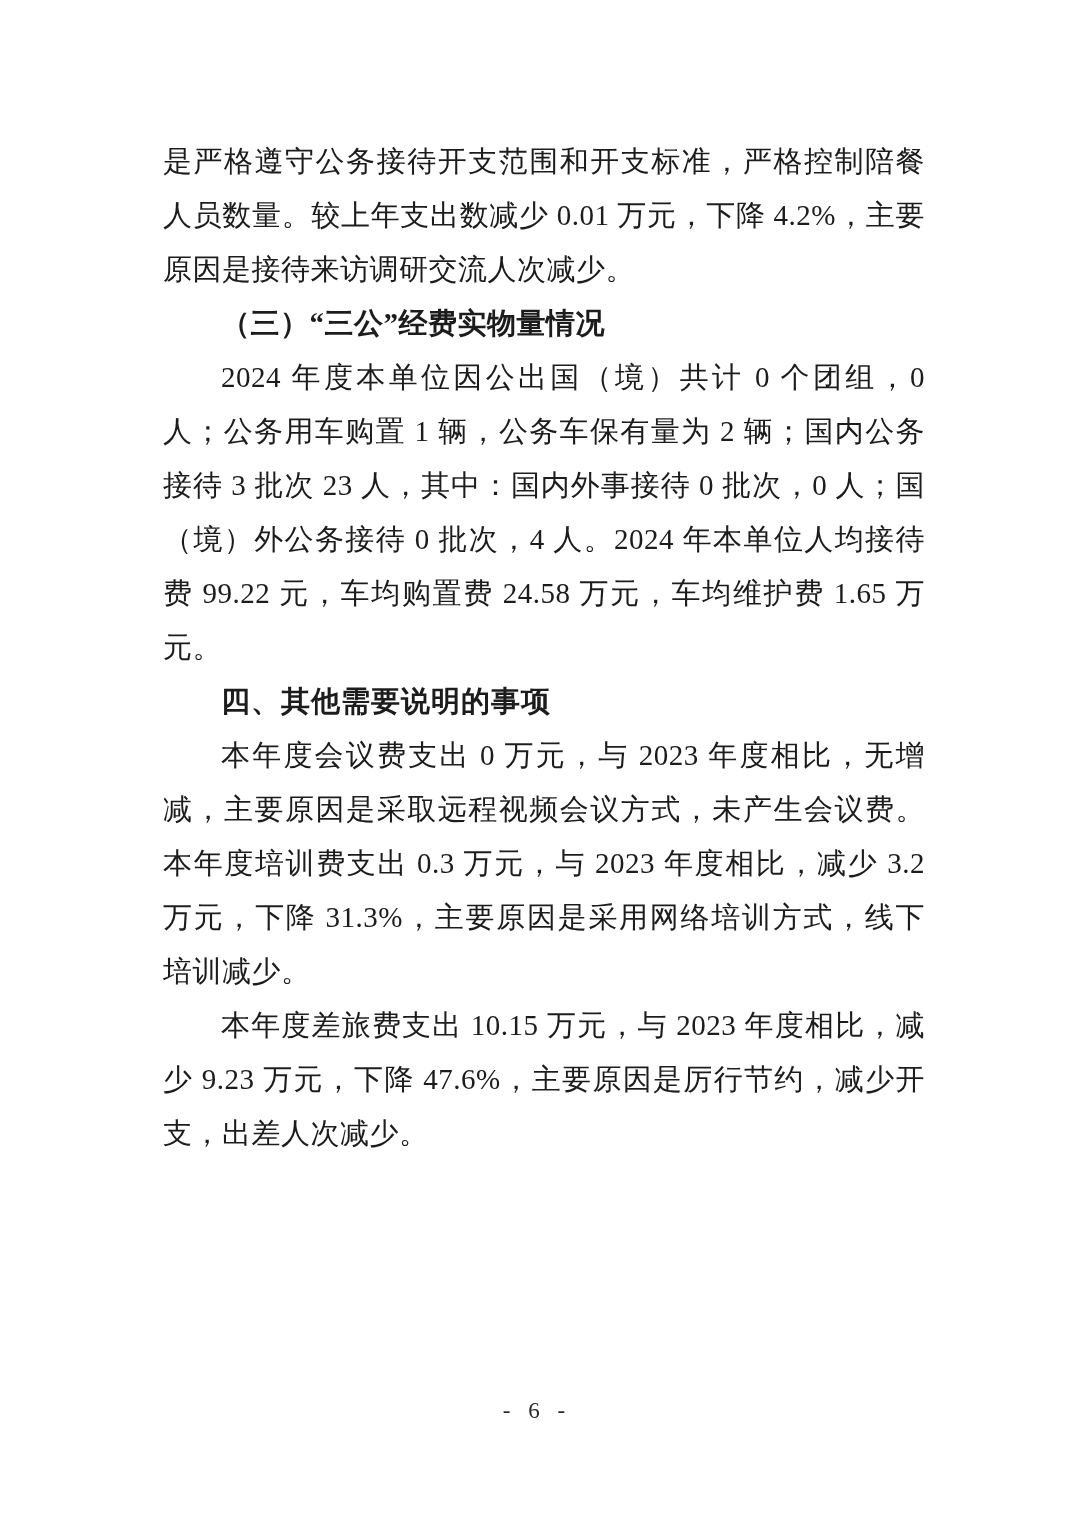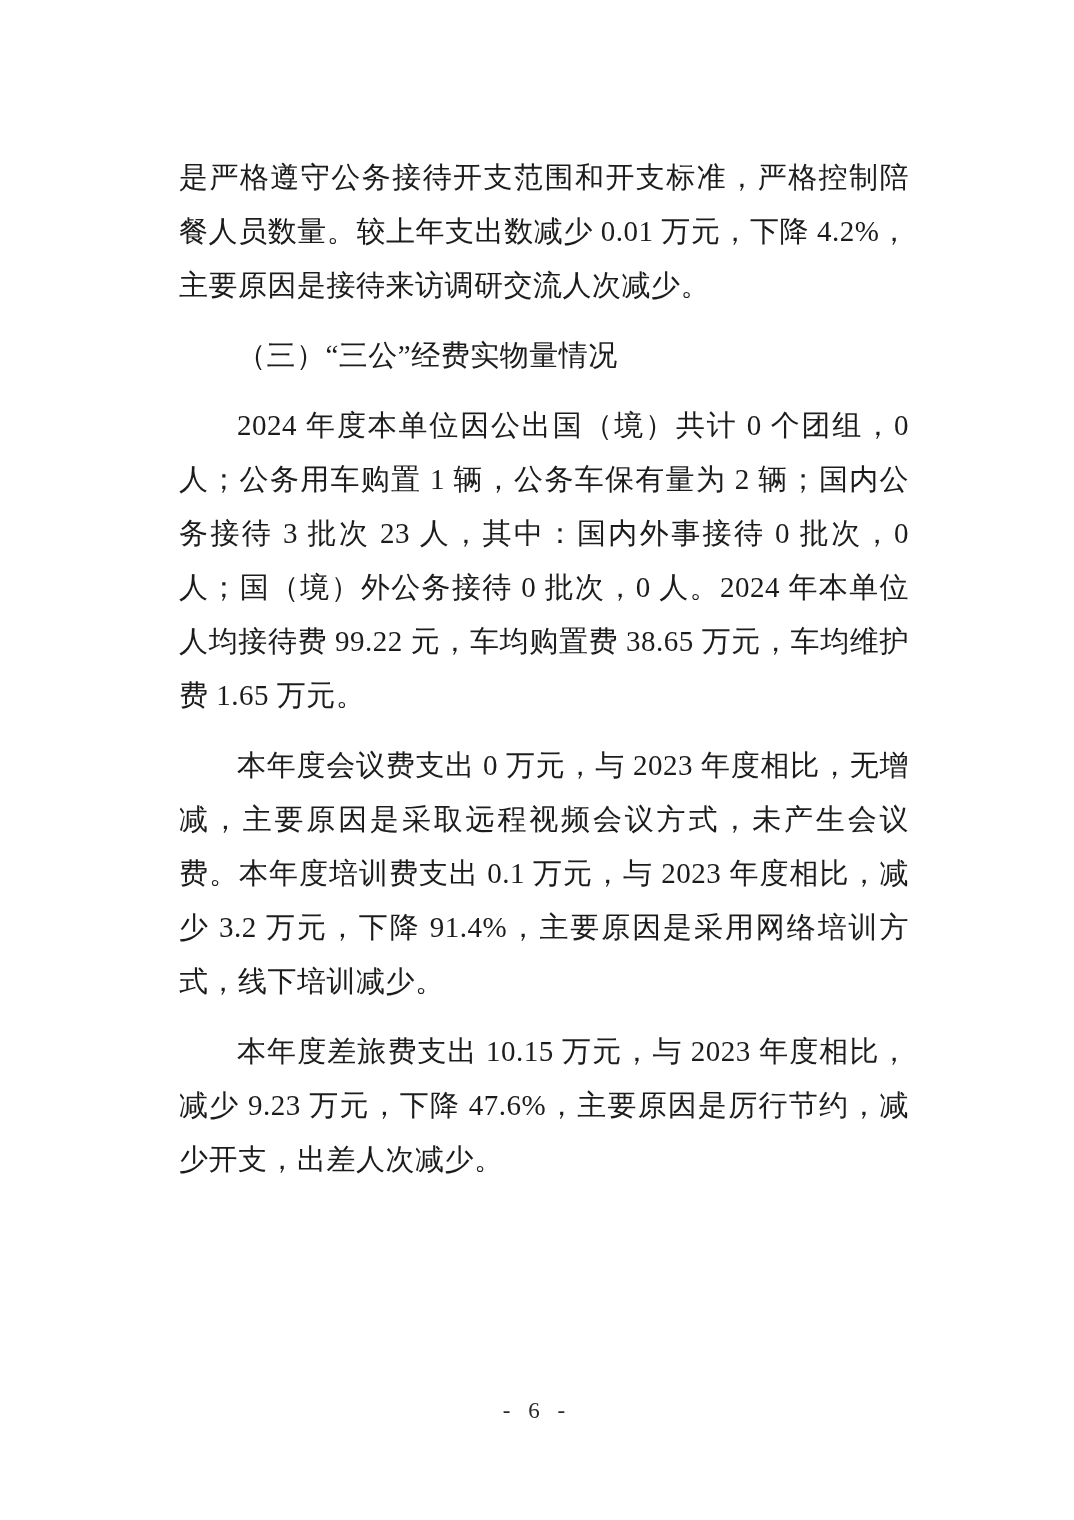--- a/index.html
+++ b/index.html
@@ -17,32 +17,32 @@
     color: #1c1c1c;
     overflow: hidden;
   }
   .text-block {
     position: absolute;
     left: 163px;
     top: 134px;
     width: 762px;
   }
   .blk {
-    margin: 16px;
+    margin: 0;
     font-size: 29px;
     line-height: 54px;
     text-align: justify;
     text-justify: inter-ideograph;
     letter-spacing: 0.5px;
   }
   .indent {
     text-indent: 58px;
   }
   .heading-kai {
-    font-weight: normal;
+    font-weight: bold;
   }
   .heading-hei {
     font-weight: bold;
     font-family: "Liberation Sans", "DejaVu Sans", sans-serif;
     letter-spacing: 1px;
   }
   .footer {
     position: absolute;
     left: 0;
     right: 0;
@@ -56,25 +56,26 @@
 </head>
 <body>
 
 <div class="page">
 
   <div class="text-block">
     <p class="blk">是严格遵守公务接待开支范围和开支标准，严格控制陪餐人员数量。较上年支出数减少 0.01 万元，下降 4.2%，主要原因是接待来访调研交流人次减少。</p>
 
     <p class="blk heading-kai indent">（三）“三公”经费实物量情况</p>
 
-    <p class="blk indent">2024 年度本单位因公出国（境）共计 0 个团组，0 人；公务用车购置 1 辆，公务车保有量为 2 辆；国内公务接待 3 批次 23 人，其中：国内外事接待 0 批次，0 人；国（境）外公务接待 0 批次，0 人。2024 年本单位人均接待费 99.22 元，车均购置费 38.65 万元，车均维护费 1.65 万元。</p>
+    <p class="blk indent">2024 年度本单位因公出国（境）共计 0 个团组，0 人；公务用车购置 1 辆，公务车保有量为 2 辆；国内公务接待 3 批次 23 人，其中：国内外事接待 0 批次，0 人；国（境）外公务接待 0 批次，4 人。2024 年本单位人均接待费 99.22 元，车均购置费 24.58 万元，车均维护费 1.65 万元。</p>
+
+    <p class="blk heading-hei indent">四、其他需要说明的事项</p>
 
 
-
-    <p class="blk indent">本年度会议费支出 0 万元，与 2023 年度相比，无增减，主要原因是采取远程视频会议方式，未产生会议费。本年度培训费支出 0.1 万元，与 2023 年度相比，减少 3.2 万元，下降 91.4%，主要原因是采用网络培训方式，线下培训减少。</p>
+    <p class="blk indent">本年度会议费支出 0 万元，与 2023 年度相比，无增减，主要原因是采取远程视频会议方式，未产生会议费。本年度培训费支出 0.3 万元，与 2023 年度相比，减少 3.2 万元，下降 31.3%，主要原因是采用网络培训方式，线下培训减少。</p>
 
     <p class="blk indent">本年度差旅费支出 10.15 万元，与 2023 年度相比，减少 9.23 万元，下降 47.6%，主要原因是厉行节约，减少开支，出差人次减少。</p>
 
 
 
   </div>
 
   <div class="footer">- 6 -</div>
 
 </div>

